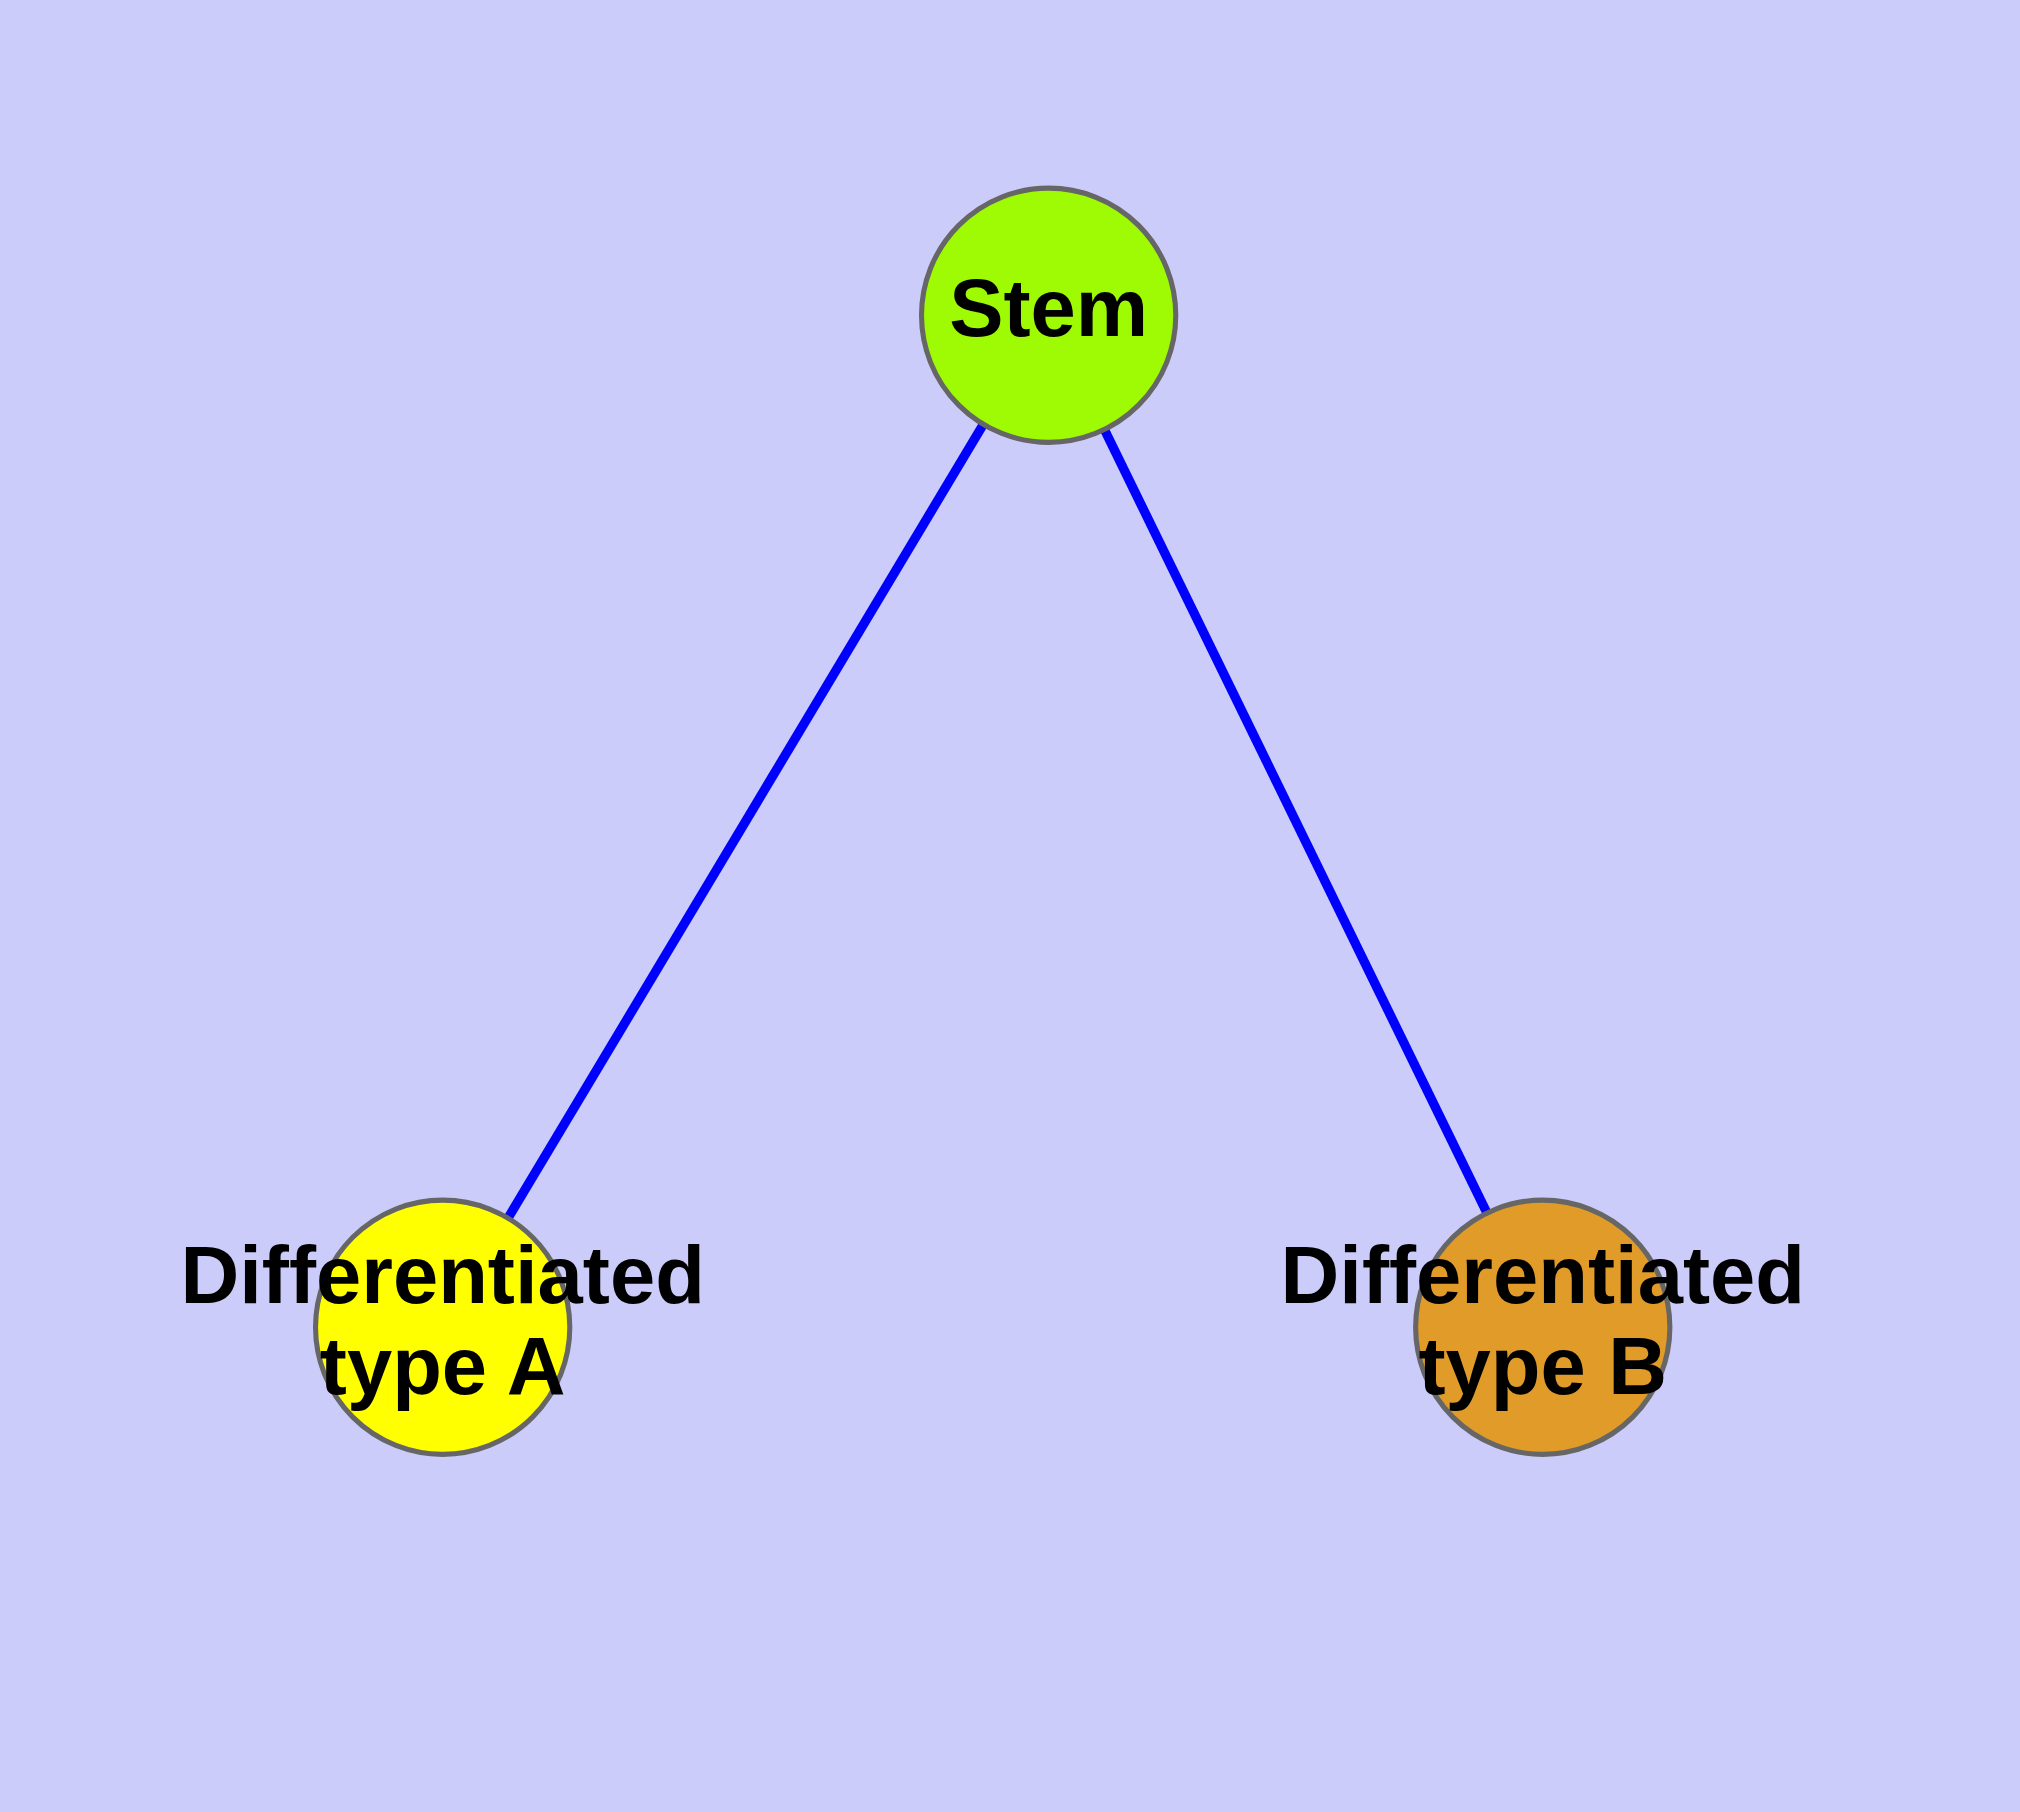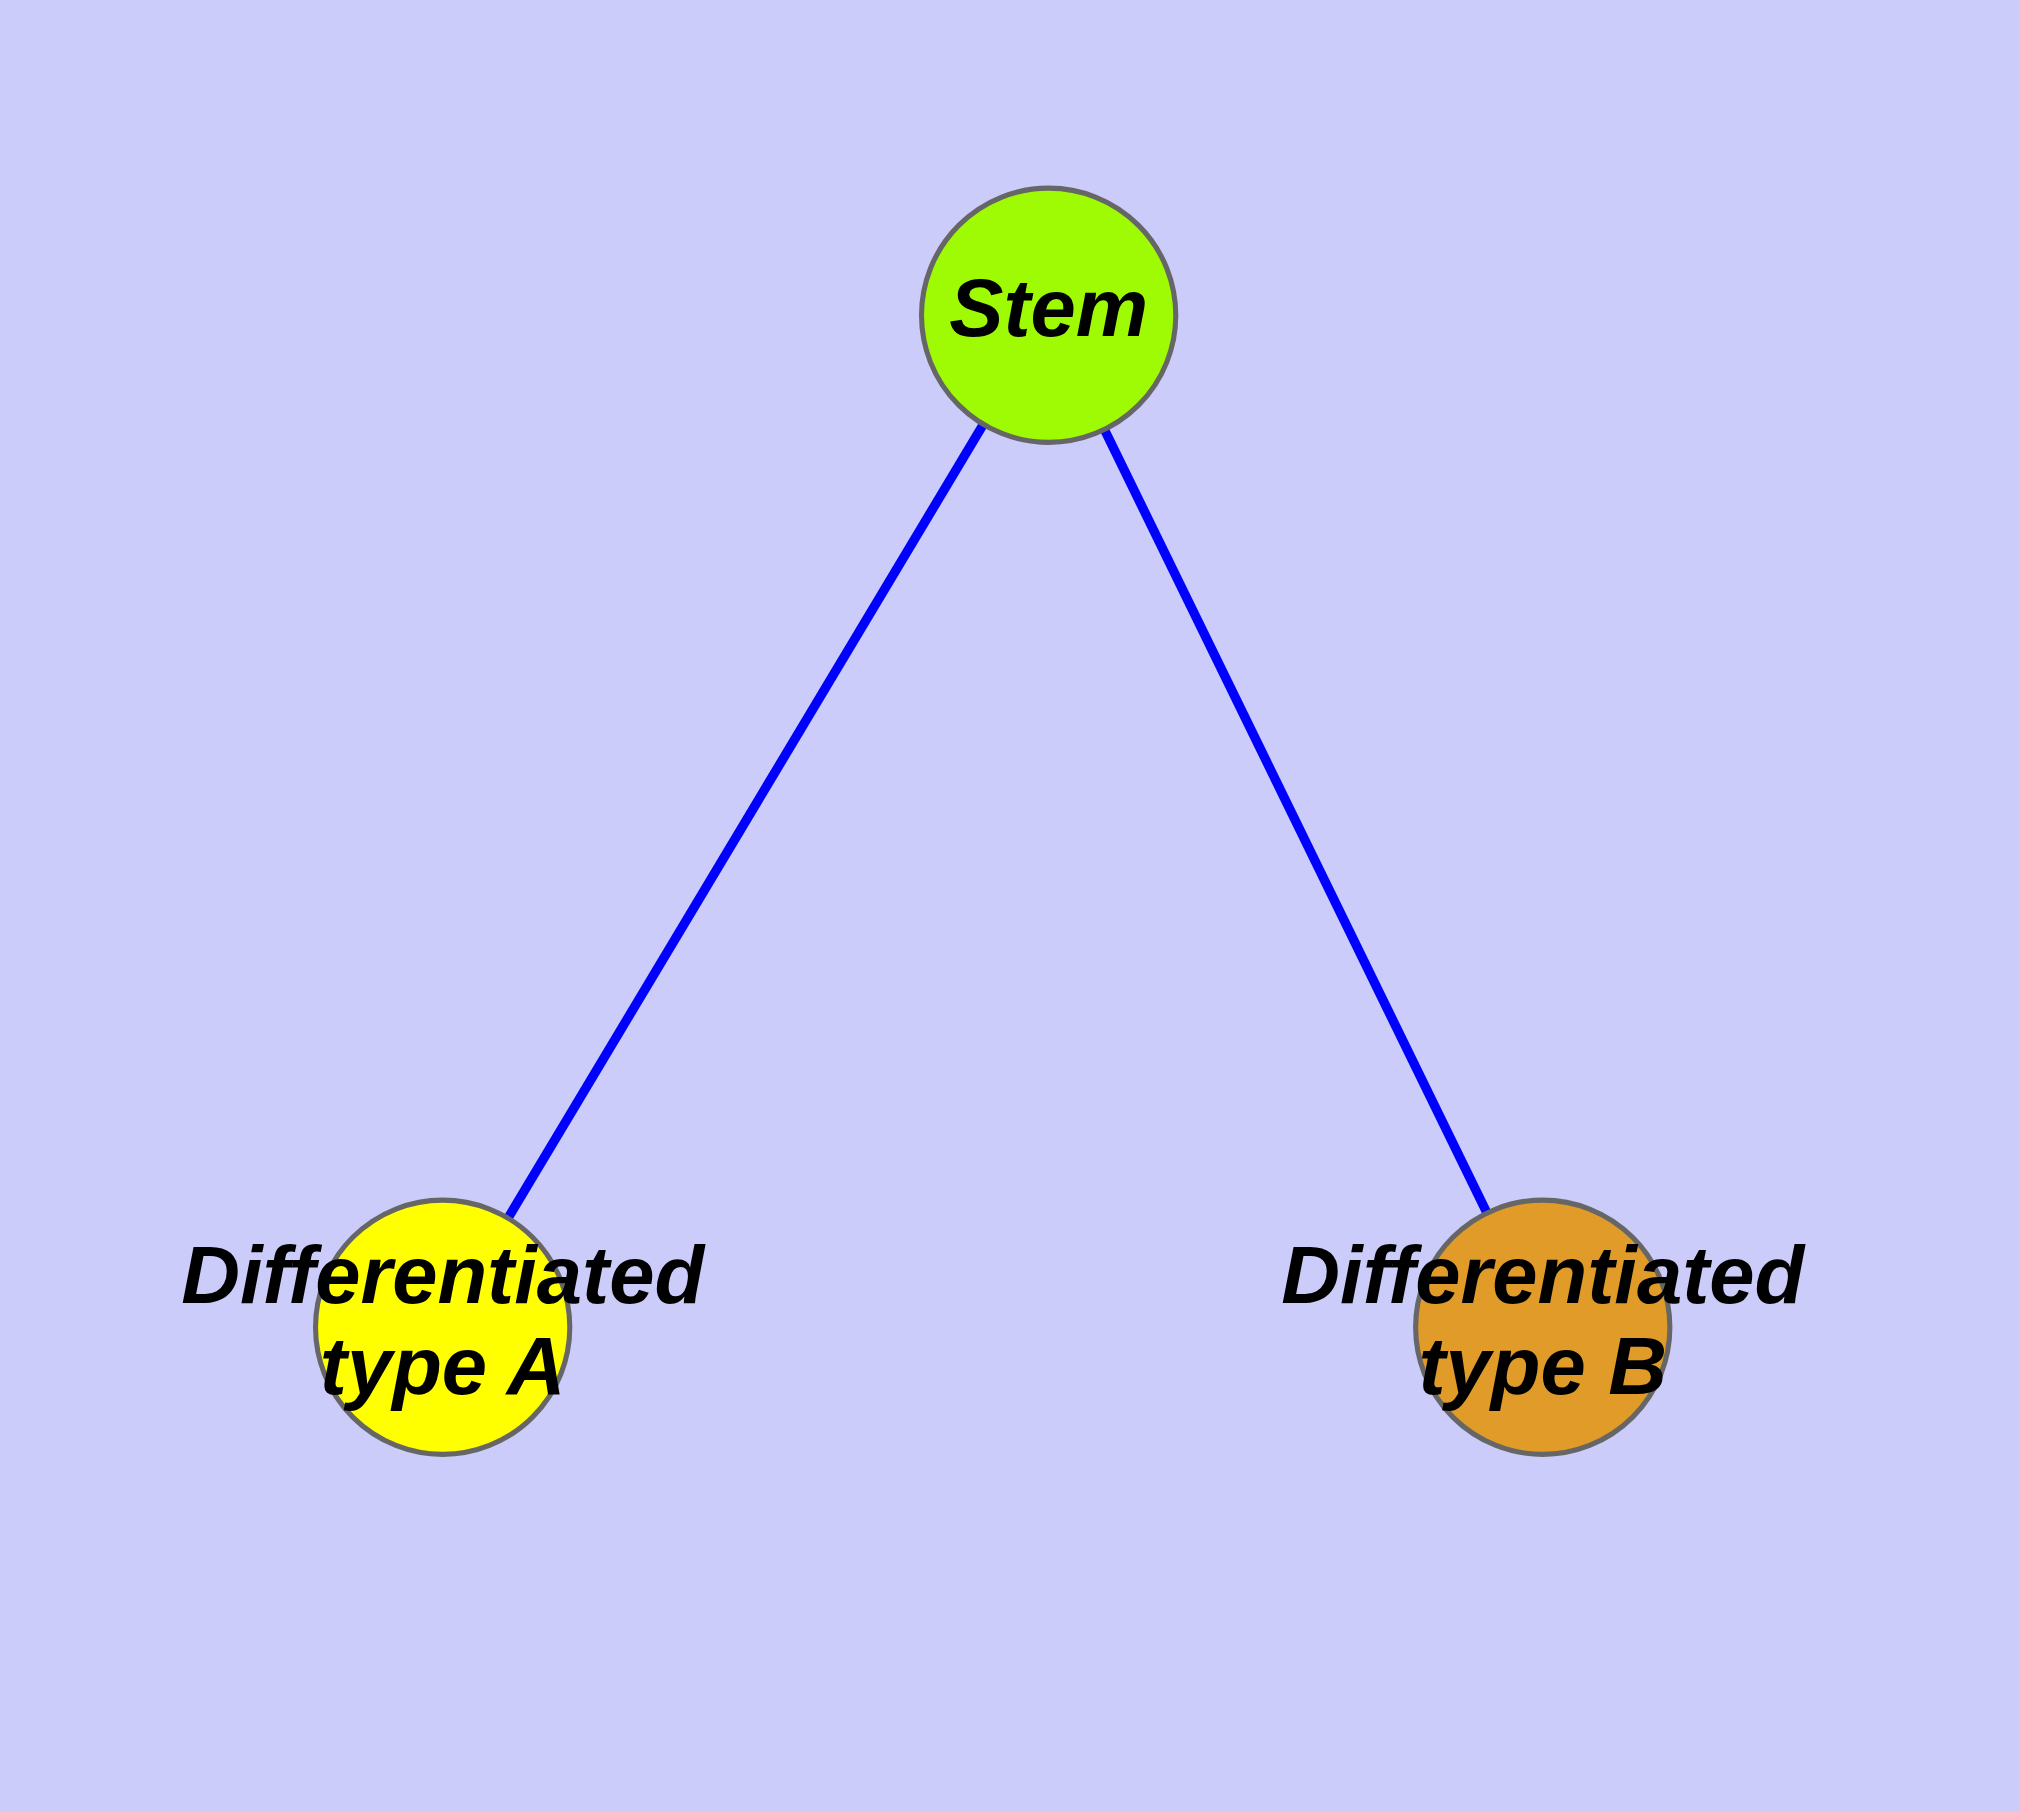--- a/index.html
+++ b/index.html
@@ -6,21 +6,20 @@
     margin: 0;
     padding: 0;
     background: #ffffff;
   }
   #canvas {
     position: relative;
     width: 2021px;
     height: 1812px;
     overflow: hidden;
     font-family: "Liberation Sans", sans-serif;
-    font-style: italic;
   }
   #graph-svg {
     position: absolute;
     top: 0;
     left: 0;
     width: 2021px;
     height: 1812px;
     display: block;
   }
   .node-label {

